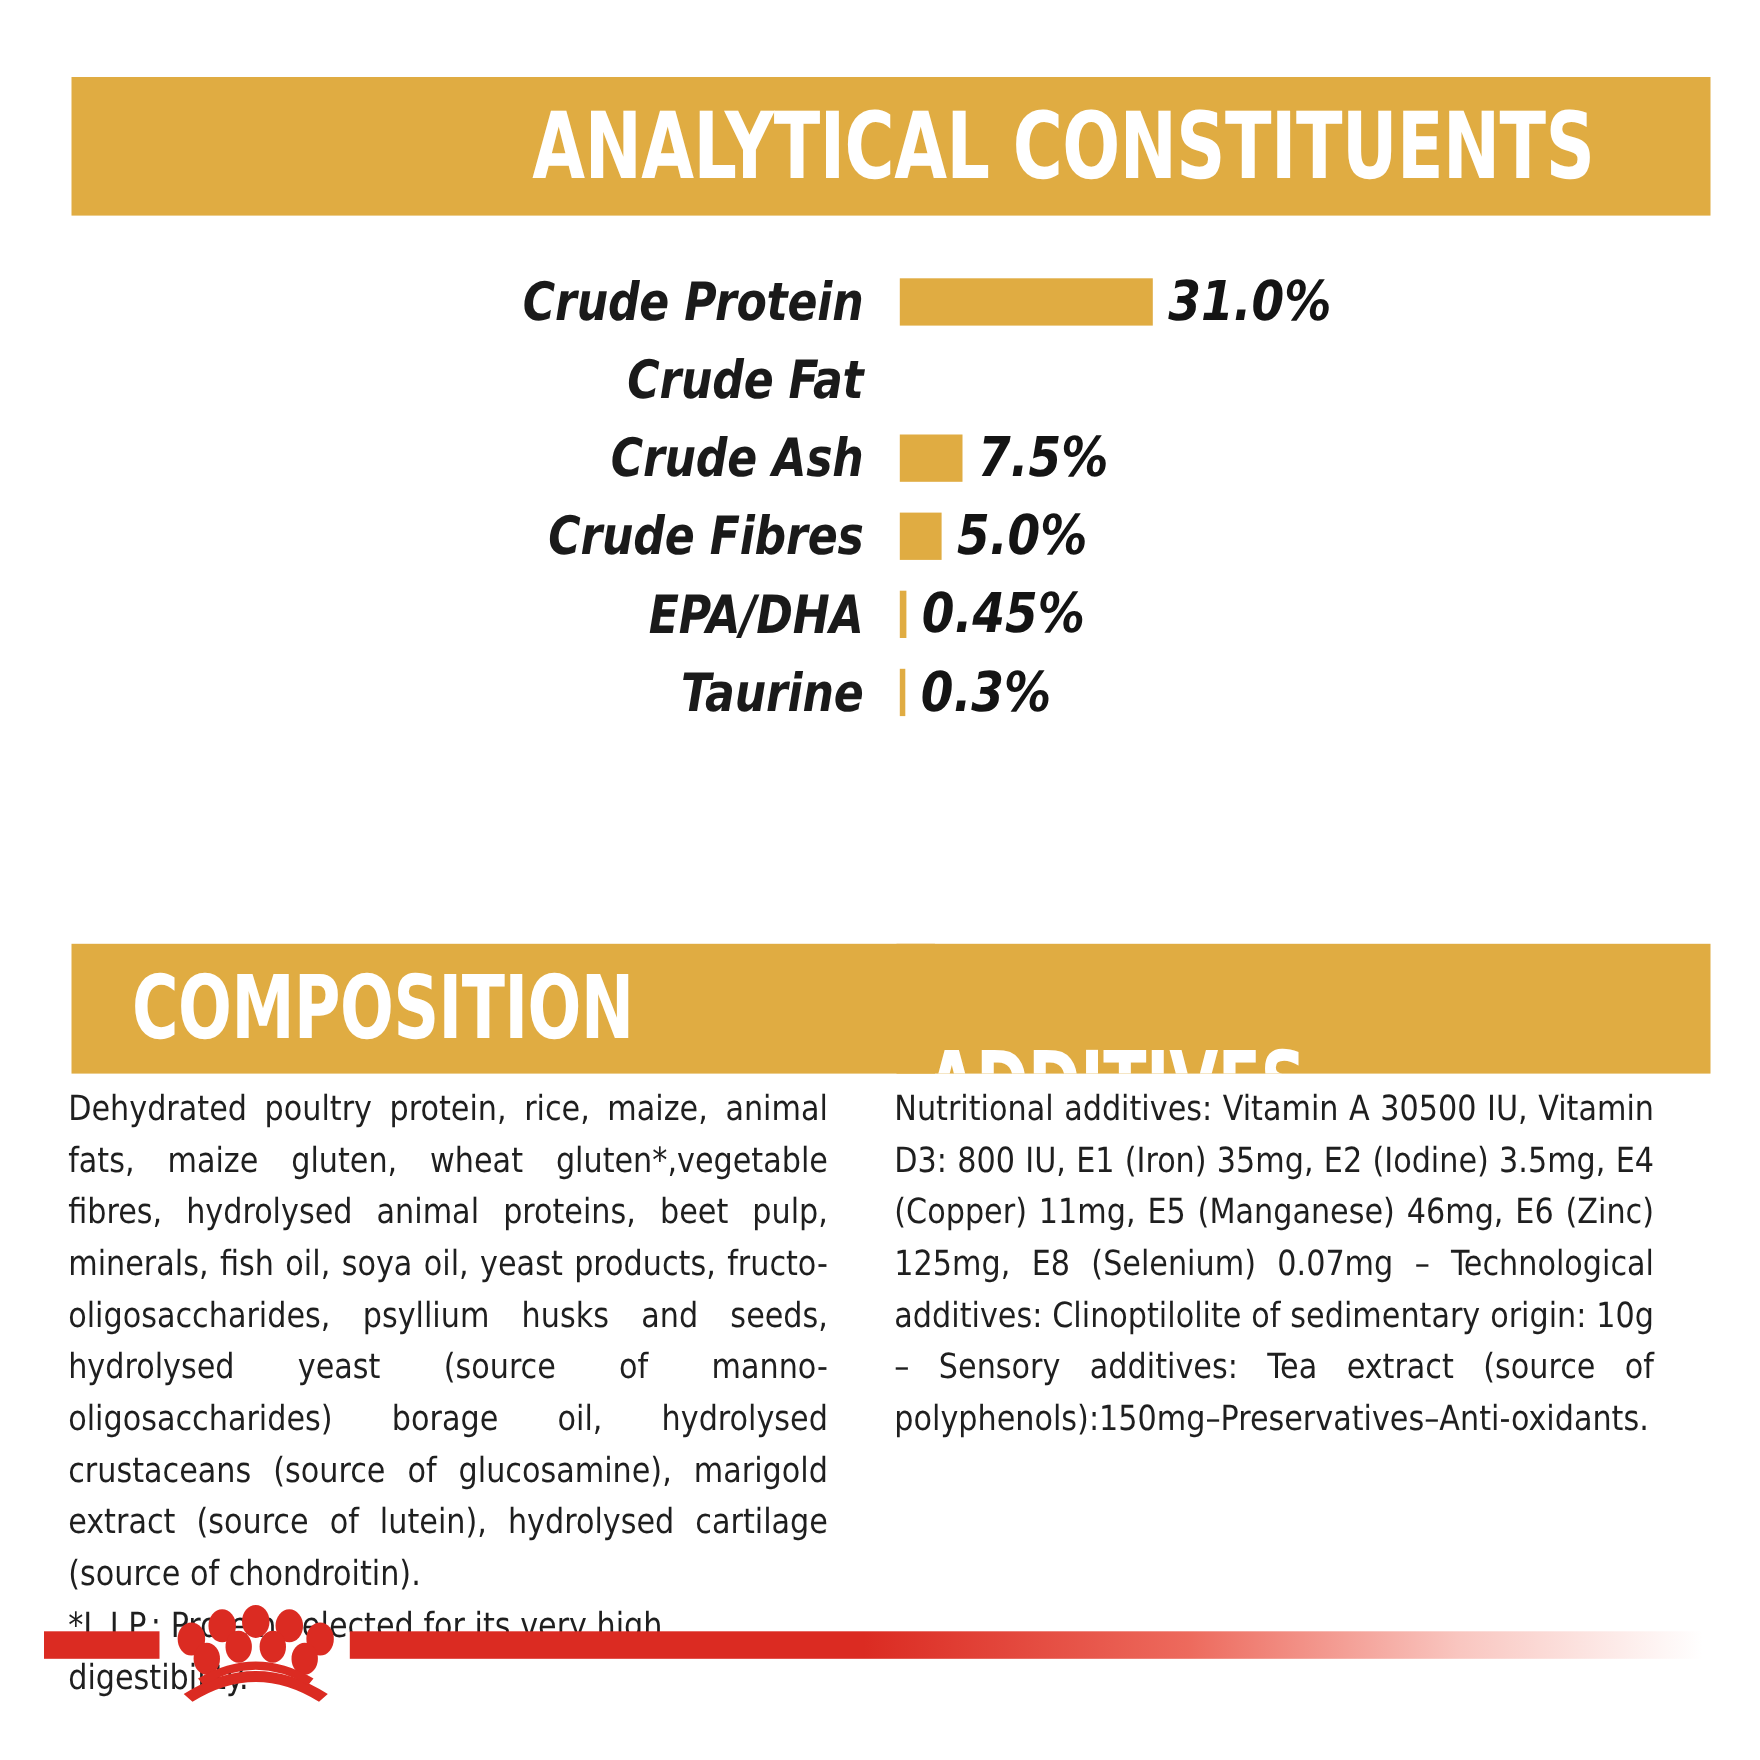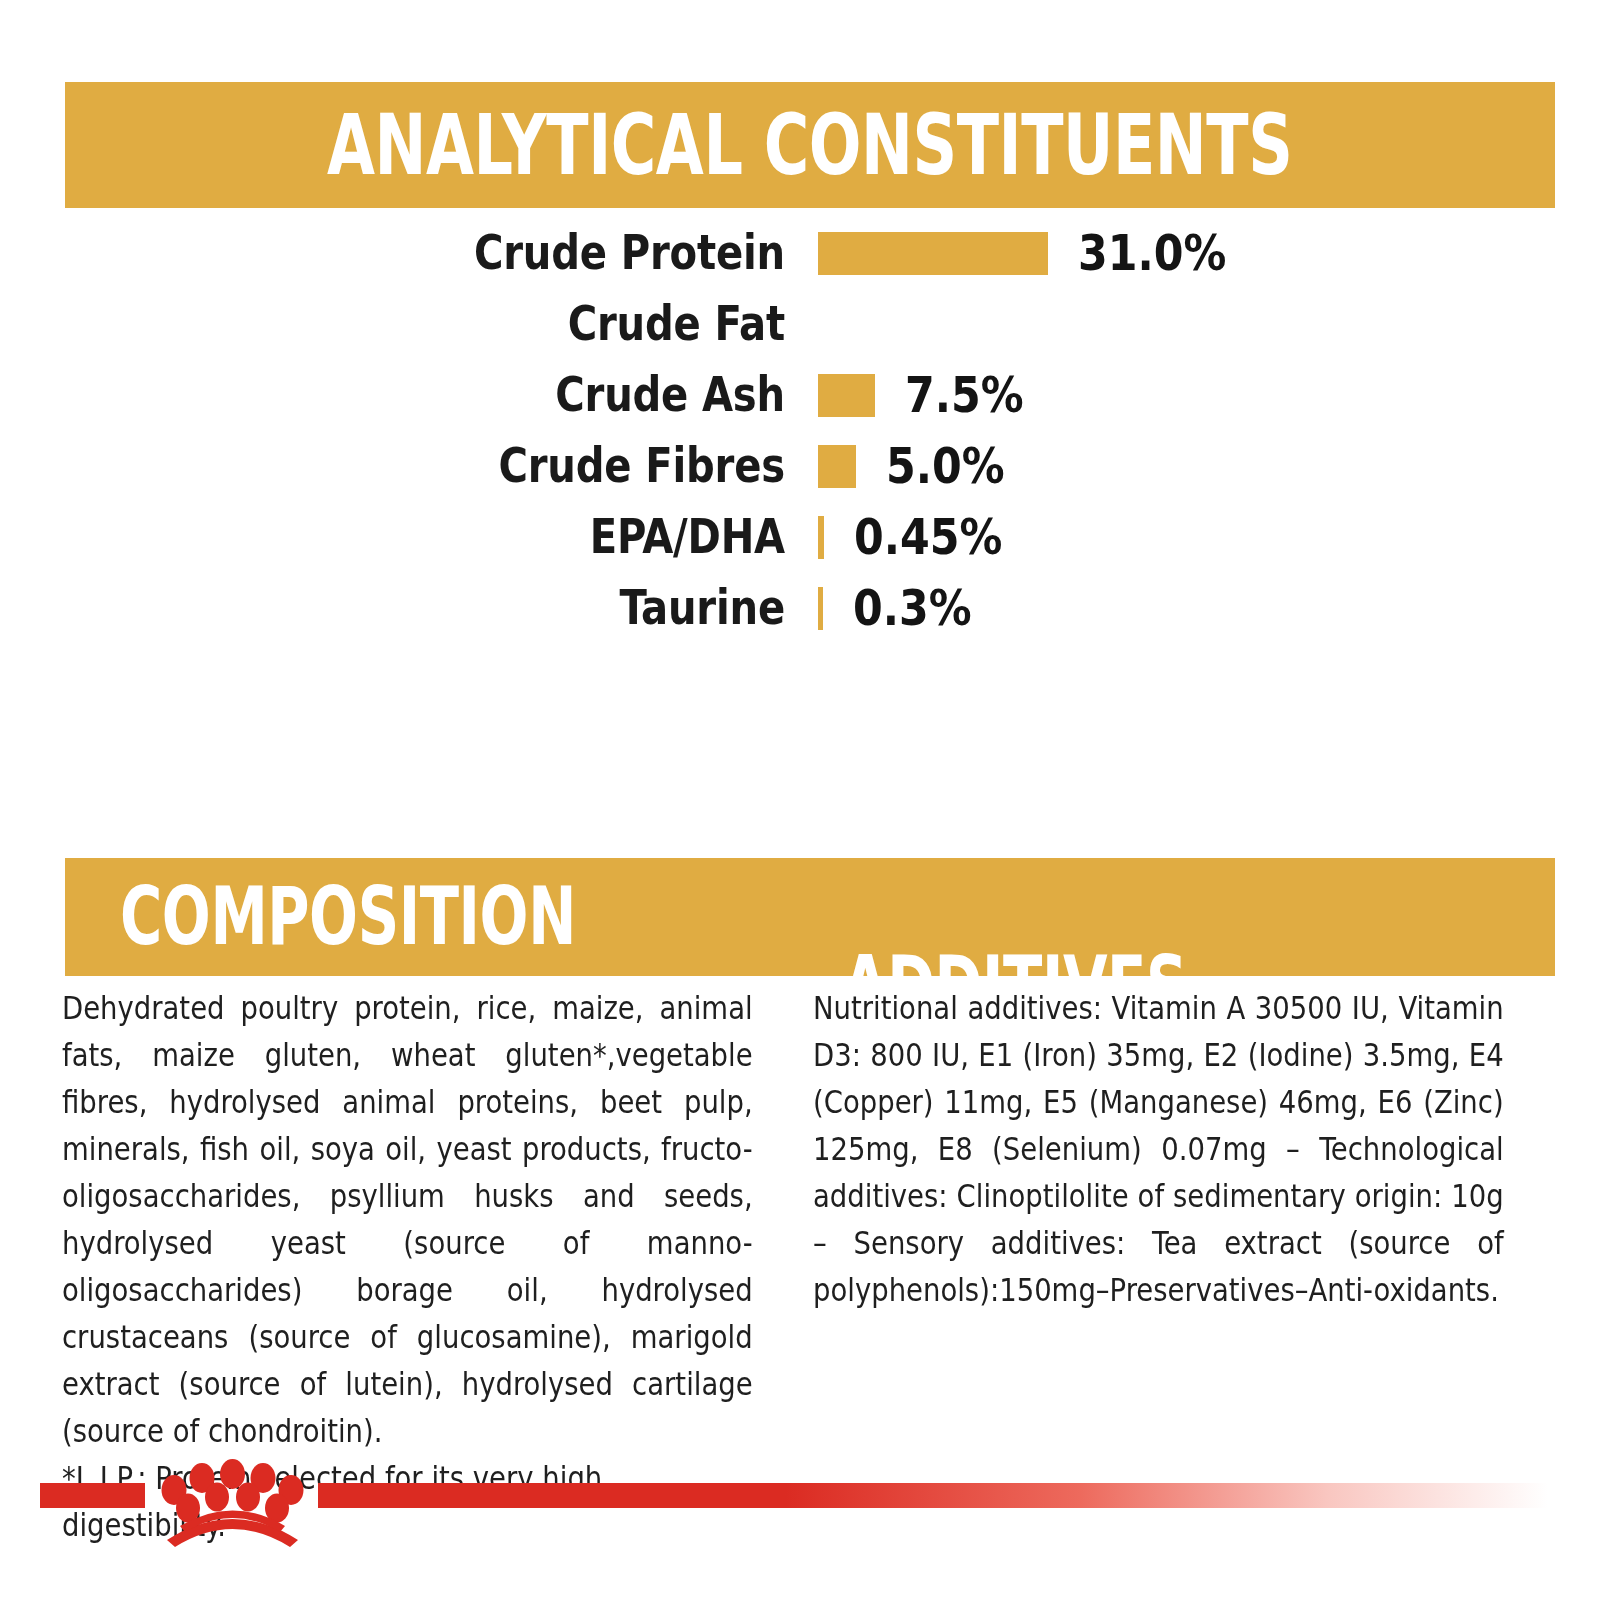--- a/index.html
+++ b/index.html
@@ -35,22 +35,21 @@
     font-weight: bold;
     letter-spacing: -0.5px;
     transform: scaleX(0.80);
     transform-origin: left center;
     white-space: nowrap;
     line-height: 1;
   }
 
   #band-analytical {
     left: 65px; top: 70px; width: 1490px; height: 126px;
-    justify-content: center;
-    margin-top: 12px;
+    justify-content: flex-end;
   }
   #band-analytical .band-title {
     font-size: 84px;
     transform: scaleX(0.82);
     transform-origin: center center;
   }
 
   #band-composition {
     left: 65px; top: 858px; width: 785px; height: 118px;
   }
@@ -84,41 +83,41 @@
   }
 
   
   #chart {
     position: absolute;
     left: 0; top: 228px;
     width: 1600px;
   }
   .chart-row {
     display: flex;
-    align-items: flex-start;
+    align-items: flex-end;
     height: 71px;
+    font-style: italic;
   }
   .chart-label {
     width: 785px;
     text-align: right;
     font-family: "Liberation Sans Narrow", "DejaVu Sans Condensed", "Liberation Sans", sans-serif;
     font-weight: bold;
     font-size: 48px;
     color: #1a1a1a;
     letter-spacing: -0.2px;
     transform: scaleX(0.93);
     transform-origin: right center;
     white-space: nowrap;
     line-height: 1;
   }
   .chart-barwrap {
     margin-left: 33px;
     display: flex;
     align-items: center;
-    gap: 16px;
   }
   .chart-bar {
     background: #E0AC42;
     height: 43px;
   }
   .chart-value {
     margin-left: 14px;
     font-family: "Liberation Sans Narrow", "DejaVu Sans Condensed", "Liberation Sans", sans-serif;
     font-weight: bold;
     font-size: 50px;

